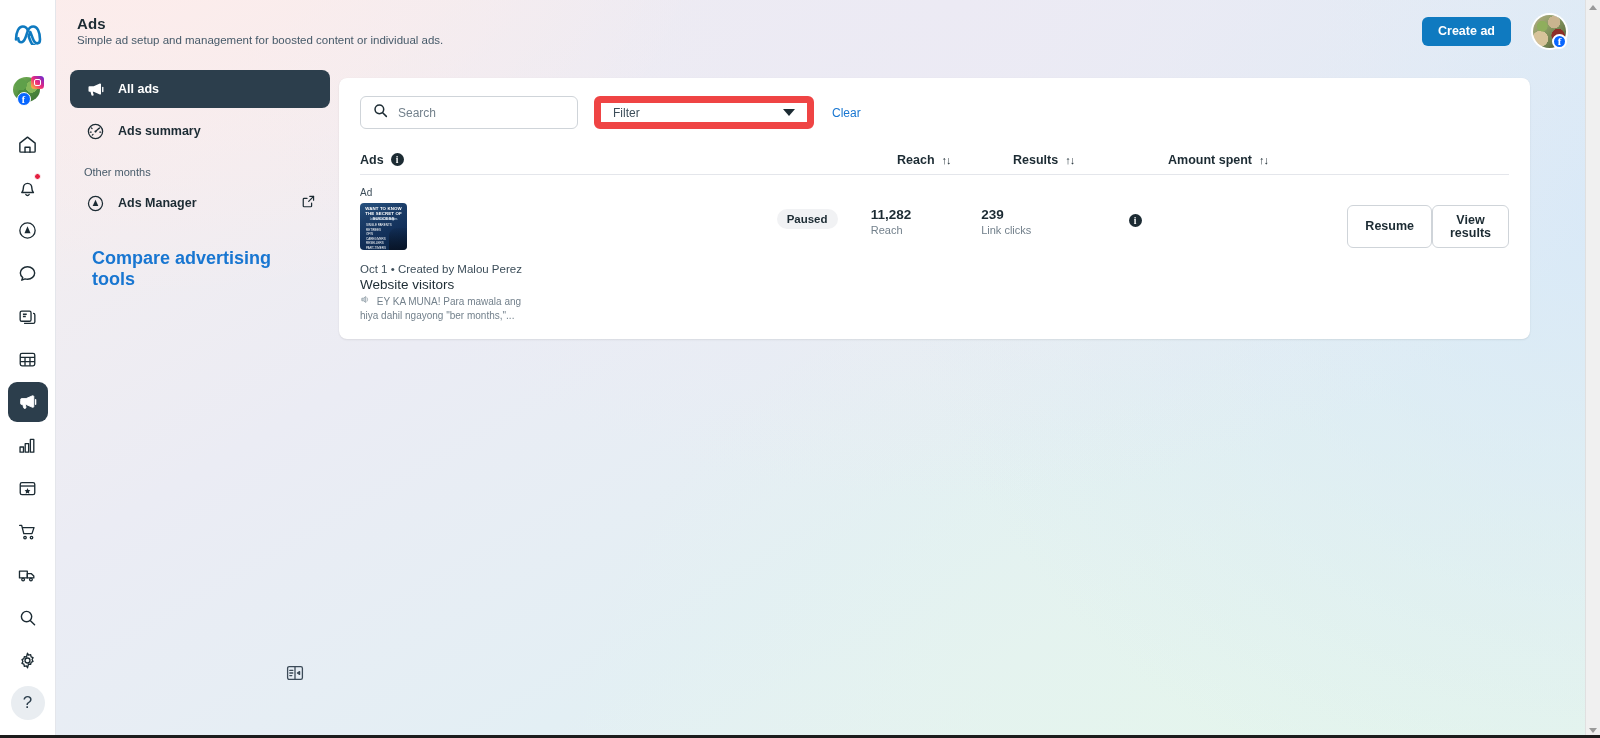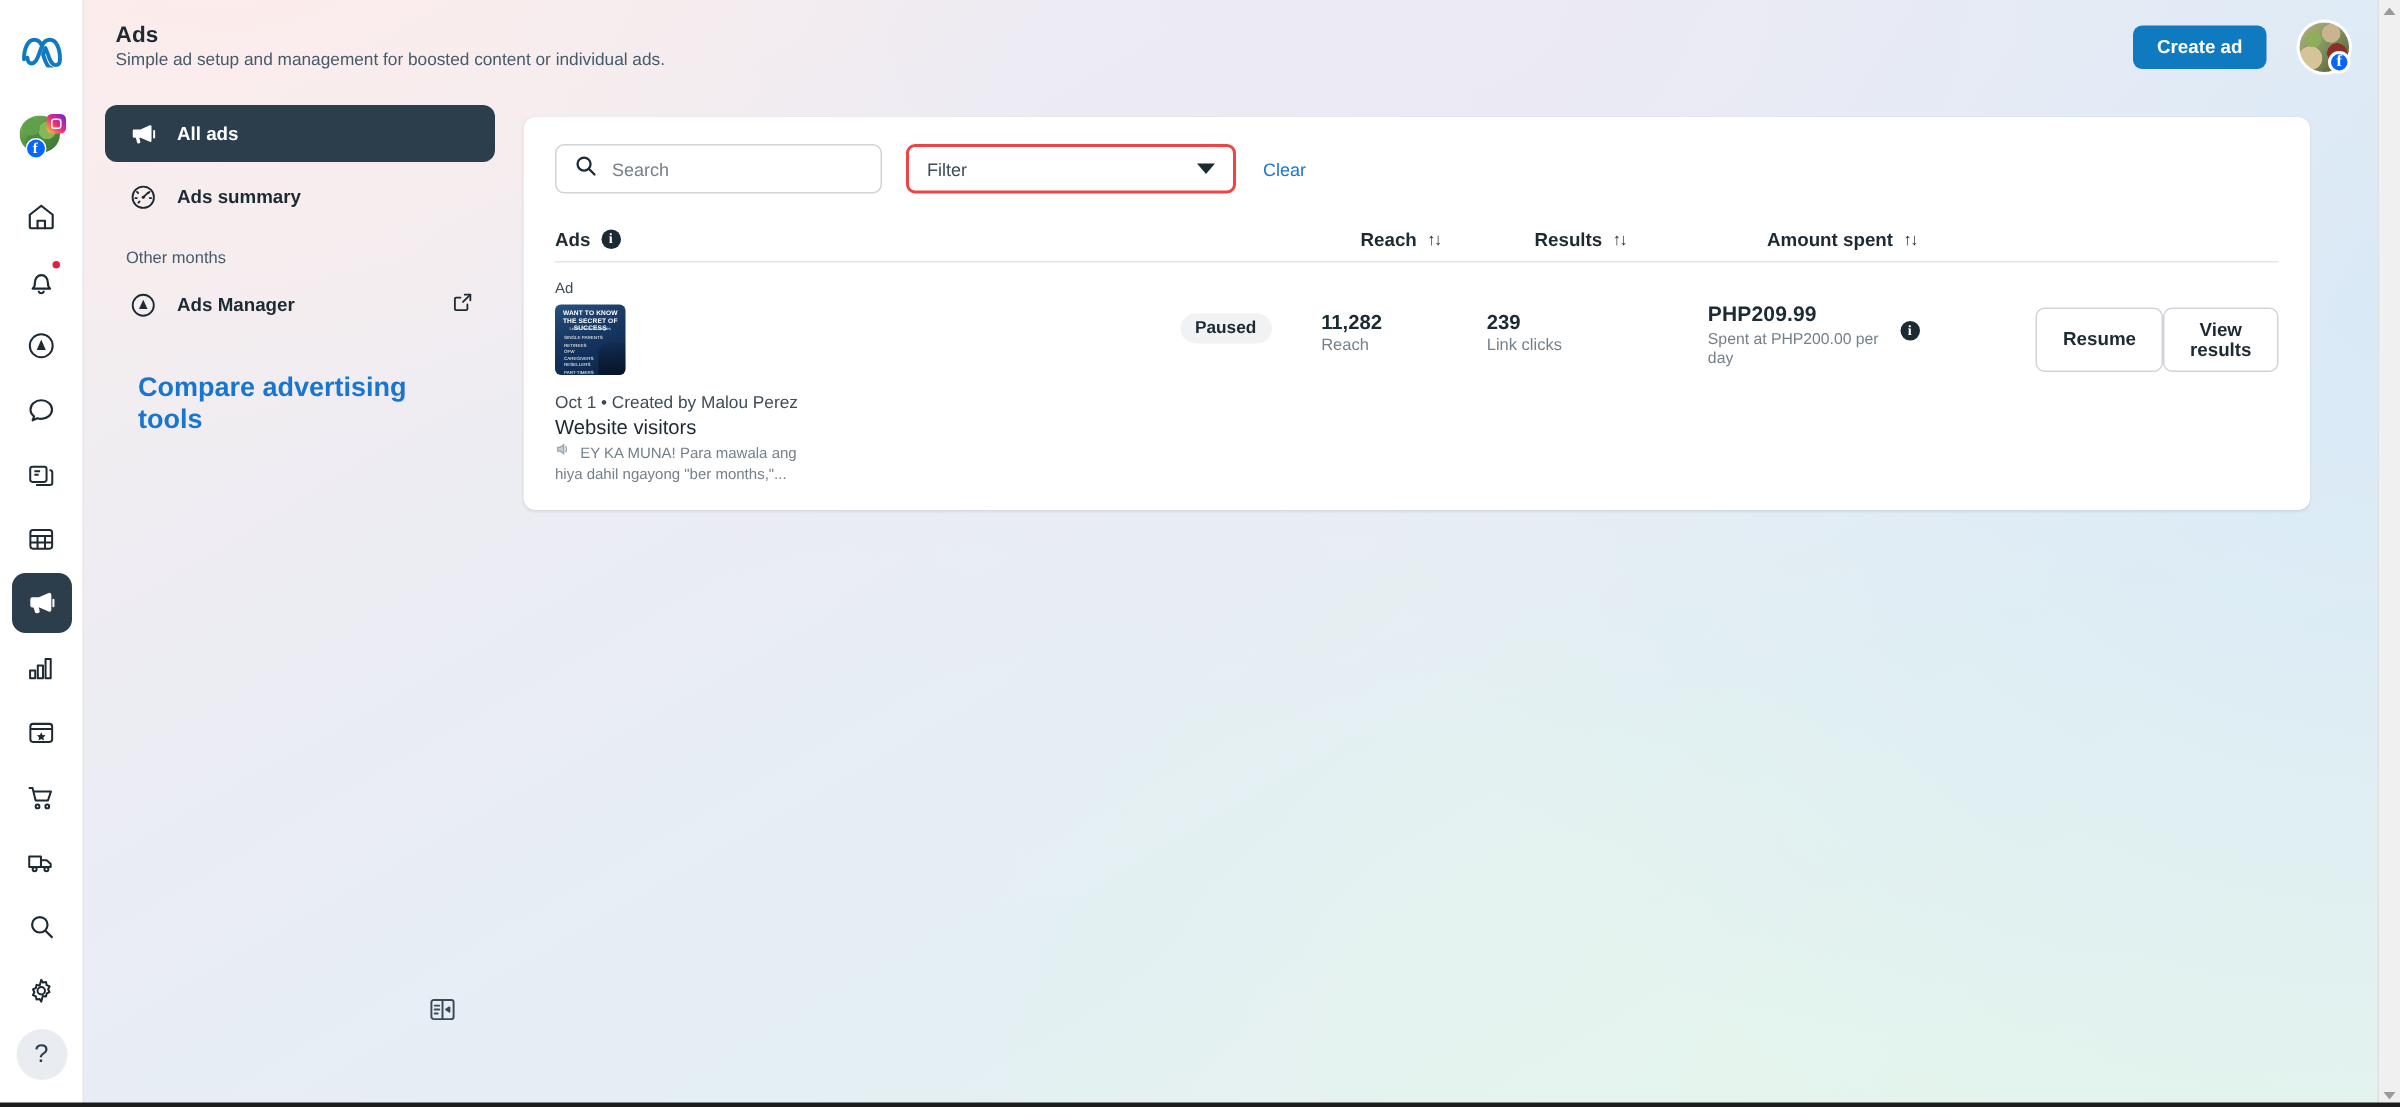--- a/index.html
+++ b/index.html
@@ -122,39 +122,39 @@
     font-size: 18px; font-weight: bold; color: #1876d1;
     text-decoration: none; cursor: pointer;
   }
   #collapse-btn {
     position: absolute; left: 284px; top: 662px;
     width: 22px; height: 22px; color: #3b4a57; cursor: pointer; z-index: 13;
   }
 
   
   #card {
-    position: absolute; left: 349px; top: 78px; width: 1191px;
+    position: absolute; left: 339px; top: 78px; width: 1191px;
     background: #fff; border-radius: 8px;
     box-shadow: 0 1px 2px rgba(0,0,0,.08), 0 0 1px rgba(0,0,0,.06);
     z-index: 10;
   }
   #toolbar { display: flex; align-items: center; padding: 18px 21px 16px 21px; }
   #search-box {
     width: 218px; height: 33px; border: 1px solid #cfd4d9; border-radius: 6px;
     display: flex; align-items: center; gap: 9px; padding: 0 11px;
     background: #fff;
   }
   #search-input {
     border: none; outline: none; font-size: 12px; color: #1c2b33;
     font-family: "Liberation Sans", sans-serif; width: 100%; background: transparent;
   }
   #search-input::placeholder { color: #73818c; }
   #filter-select {
     width: 220px; height: 33px; margin-left: 16px;
-    border: 2px solid #ef4444; border-radius: 6px;
+    border: 7px solid #ef4444; border-radius: 6px;
     display: flex; align-items: center; padding: 0 12px;
     font-size: 12px; color: #3c4d59; cursor: pointer; background: #fff;
   }
   #filter-label { flex: 1; }
   .caret { width: 0; height: 0; border-left: 6px solid transparent; border-right: 6px solid transparent; border-top: 7px solid #1c2b33; }
   #clear-link {
     margin-left: 18px; font-size: 12px; color: #1876d1; cursor: pointer; font-weight: normal;
   }
   #date-range {
     margin-left: auto; height: 33px;
@@ -549,24 +549,20 @@
         <div class="metric-label">Reach</div>
       </div>
 
       <div class="col-results metric-wrap">
         <div class="metric-value">239</div>
         <div class="metric-label">Link clicks</div>
       </div>
 
       <div class="col-spent">
         <div id="spent-cell">
-          <div id="spent-text">
-            <div id="spent-amount">PHP209.99</div>
-            <div id="spent-note">Spent at PHP200.00 per day</div>
-          </div>
           <span class="info-circle" id="spent-info">i</span>
         </div>
       </div>
 
       <div class="col-actions">
         <div id="actions">
           <button class="act-btn">Resume</button>
           <button class="act-btn">View results</button>
         </div>
       </div>

